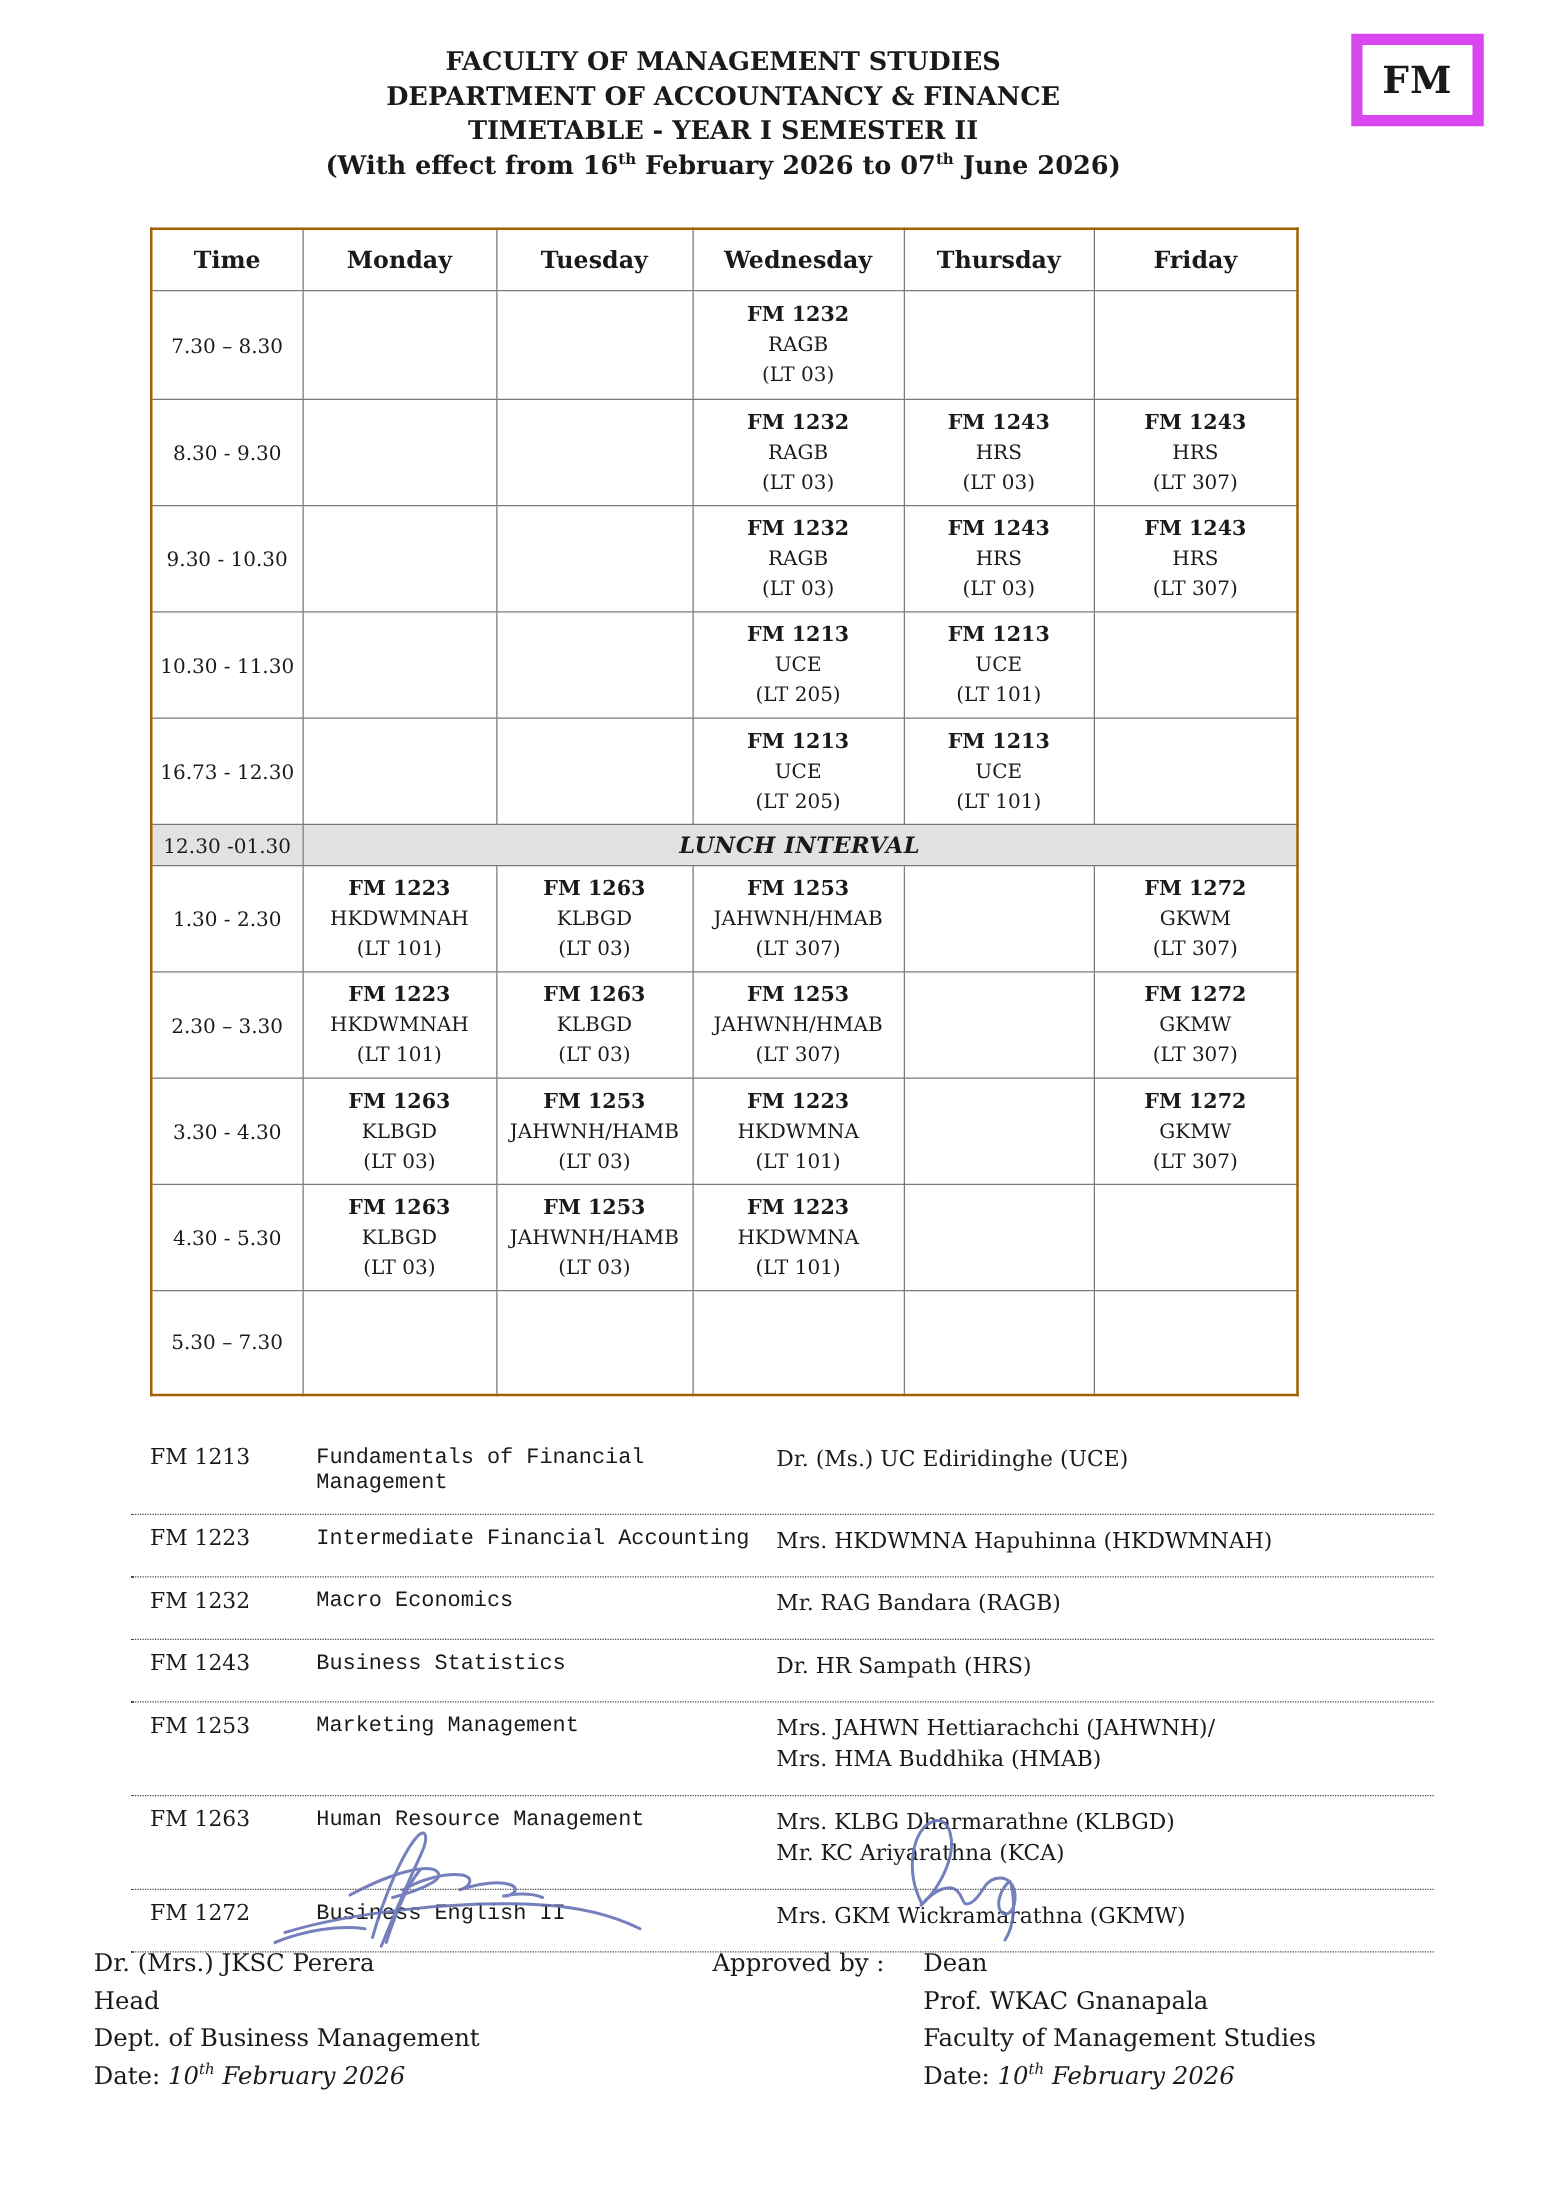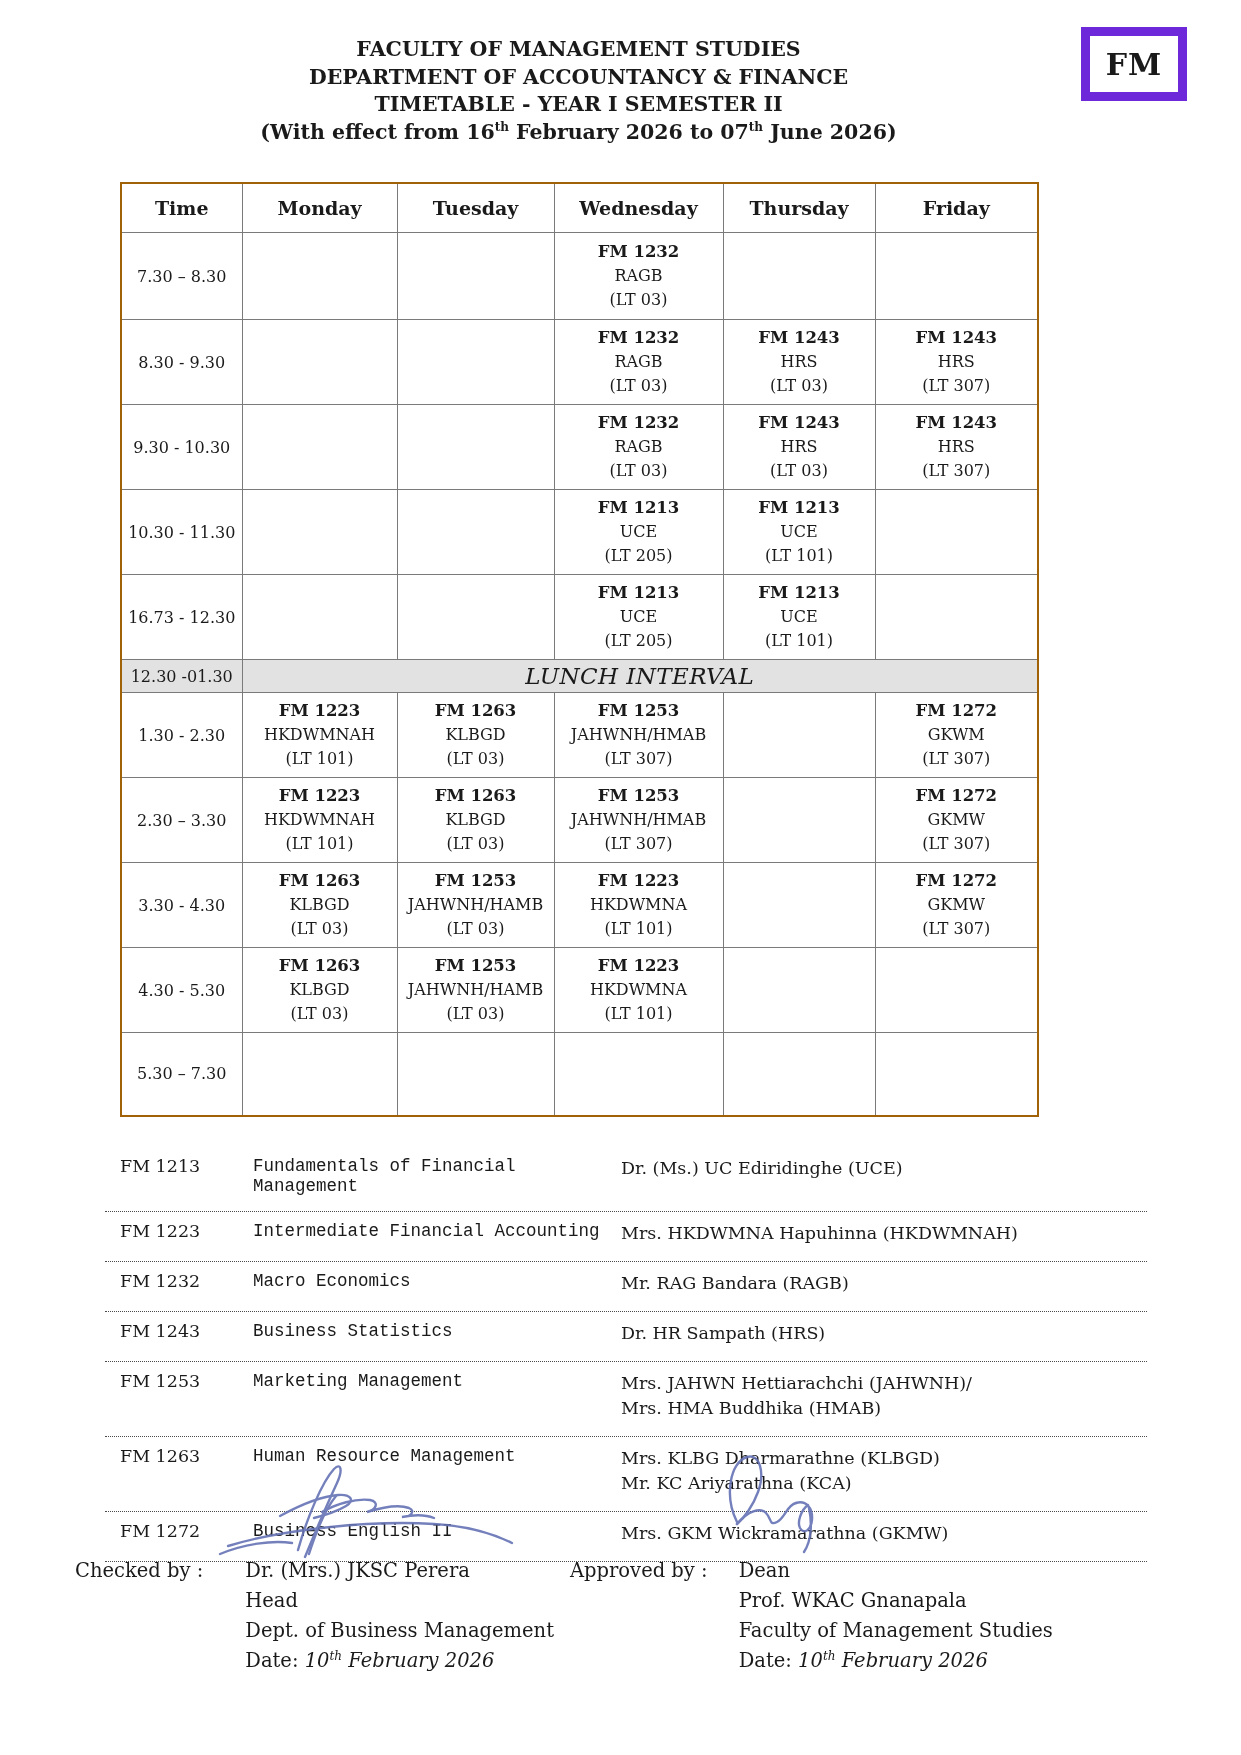--- a/index.html
+++ b/index.html
@@ -4,39 +4,39 @@
 <style>
   html,body{margin:0;padding:0;background:#fff;}
   .page{
     position:relative;width:1241px;height:1755px;background:#ffffff;
     font-family:"DejaVu Serif","Liberation Serif",serif;color:#1a1a1a;overflow:hidden;
   }
   
   .doc-header{position:absolute;left:120px;top:36px;width:917px;text-align:center;
     font-weight:bold;font-size:20.5px;line-height:27.5px;}
   sup{font-size:12px;vertical-align:super;line-height:0;}
-  .logo{position:absolute;left:1081px;top:27px;width:88px;height:56px;border:9px solid #6d28d9;
+  .logo{position:absolute;left:1081px;top:27px;width:88px;height:56px;border:9px solid #d946ef;
     display:flex;align-items:center;justify-content:center;background:#fff;}
   .logo span{font-weight:bold;font-size:30px;letter-spacing:1px;}
   
   table.tt{position:absolute;left:120px;top:182px;width:917px;border-collapse:collapse;table-layout:fixed;
     border:2px solid #a16207;}
   table.tt col.c-time{width:121px;}
   table.tt col.c-mon{width:155px;}
   table.tt col.c-tue{width:157px;}
   table.tt col.c-wed{width:169px;}
   table.tt col.c-thu{width:152px;}
   table.tt col.c-fri{width:163px;}
   table.tt th,table.tt td{border:1.5px solid #7a7a7a;text-align:center;vertical-align:middle;padding:2px;}
   table.tt thead th{height:44px;font-size:19px;font-weight:bold;}
   td.time{font-size:16px;}
   .course{font-weight:bold;font-size:16.5px;line-height:24px;}
   .lect,.room{font-size:16px;line-height:24px;}
   tr.lunch-row td{background:#e2e2e2;}
-  .lunch-label{font-weight:normal;font-style:italic;font-size:23px;letter-spacing:.4px;}
+  .lunch-label{font-weight:bold;font-style:italic;font-size:18px;letter-spacing:.4px;}
   
   .legend{position:absolute;left:105px;top:1147px;width:1042px;font-size:17.5px;}
   .legend-row{display:flex;align-items:flex-start;border-bottom:1px dotted #4a4a4a;
     padding:9px 0 15px 0;}
   .legend-code{width:148px;padding-left:15px;box-sizing:border-box;}
   .legend-subject{width:368px;font-family:Liberation Mono, monospace;}
   .legend-lect{flex:1;}
   .legend-lect div{line-height:25px;}
   
   .footer-block{position:absolute;display:flex;font-size:19.5px;line-height:30px;}
@@ -344,21 +344,20 @@
   <svg class="sig sig-approved" width="132" height="112" viewBox="0 0 132 112" fill="none" xmlns="http://www.w3.org/2000/svg">
     <g stroke="#6673b5" stroke-width="2.4" stroke-linecap="round" fill="none" opacity="0.9">
       <path d="M22,74 C9,48 15,14 32,9 C45,5 50,25 43,44 C38,58 29,70 22,76"></path>
       <path d="M22,76 C33,63 45,59 51,65 C57,71 54,78 62,74 C70,70 72,57 81,55"></path>
       <path d="M81,55 C91,52 98,60 97,72 C96,82 89,87 85,80 C82,74 86,62 93,57"></path>
       <path d="M94,60 C97,74 97,92 89,104"></path>
     </g>
   </svg>
 
   <div class="footer-block footer-left">
-    <div>Checked by :</div>
     <div class="f-stack">
       <div>Dr. (Mrs.) JKSC Perera</div>
       <div>Head</div>
       <div>Dept. of Business Management</div>
       <div class="f-date"><span>Date:</span>&nbsp;<i><span>10</span><sup>th</sup><span> February 2026</span></i></div>
     </div>
   </div>
 
   <div class="footer-block footer-right">
     <div>Approved by :</div>

